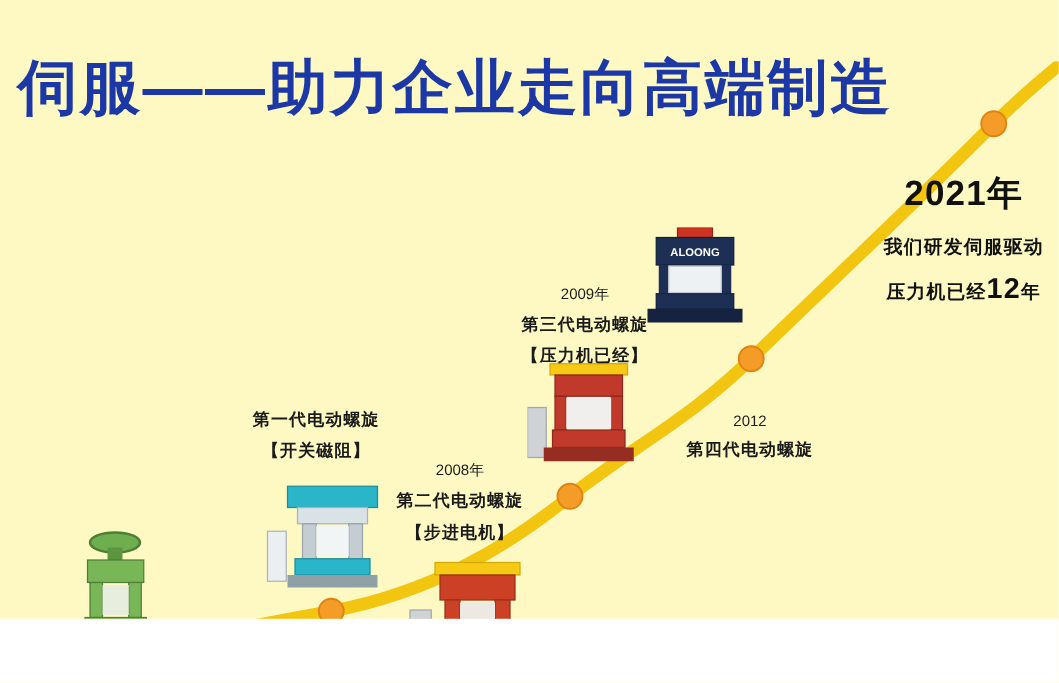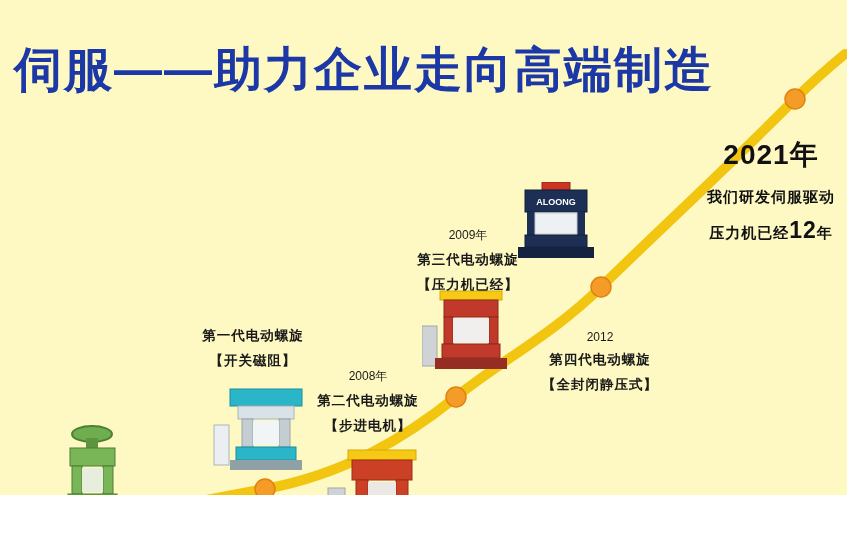--- a/index.html
+++ b/index.html
@@ -125,21 +125,20 @@
 
   <div class="milestone" style="left:390px;top:227px;width:156px;">
     <div class="year">2009年</div>
     <div class="line">第三代电动螺旋</div>
     <div class="line">【压力机已经】</div>
   </div>
 
   <div class="milestone" style="left:522px;top:310px;width:156px;margin-top:20px;">
     <div class="year">2012</div>
     <div class="line">第四代电动螺旋</div>
-    <div class="line">【全封闭静压式】</div>
   </div>
 
   <div class="highlight">
     <div class="year">2021年</div>
     <div class="l1">我们研发伺服驱动</div>
     <div class="l2"><span>压力机已经</span><span class="num">12</span><span>年</span></div>
   </div>
 
 </div>
 

